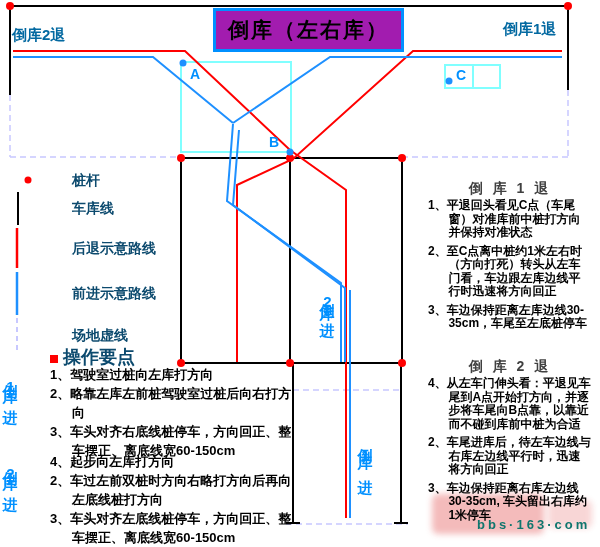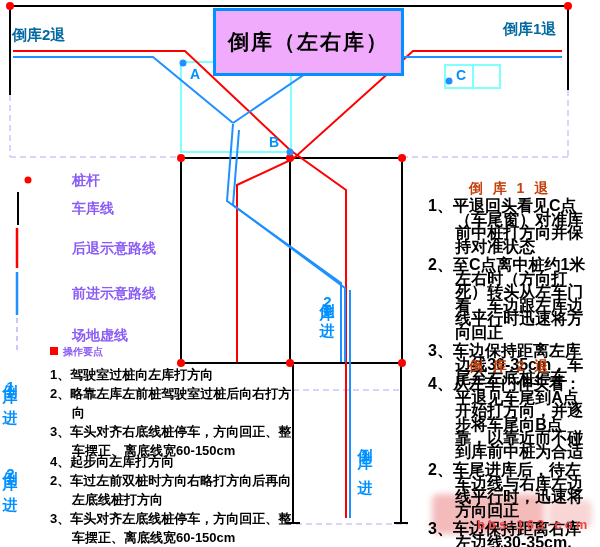--- a/index.html
+++ b/index.html
@@ -1,36 +1,36 @@
 <!DOCTYPE html>
 <html><head>
 <meta charset="utf-8">
 <style>
   html,body{margin:0;padding:0;background:#fff;}
   #canvas{position:relative;width:600px;height:547px;background:#ffffff;overflow:hidden;
           font-family:"Liberation Sans",sans-serif;}
   #lines{position:absolute;left:0;top:0;z-index:1;}
-  .txt{position:absolute;z-index:3;font-weight:bold;color:#8b5cf6;white-space:nowrap;}
+  .txt{position:absolute;z-index:3;font-weight:bold;color:#0c4a6e;white-space:nowrap;}
   .red{color:#0369a1;}
   #title-box{position:absolute;left:213px;top:8px;z-index:3;border:3px solid #0090ff;
-             background:#f0abfc;padding:17px 12px;font-size:21px;font-weight:bold;letter-spacing:2px;}
+             background:#a21caf;padding:5px 12px;font-size:21px;font-weight:bold;letter-spacing:2px;}
   .vlabel{position:absolute;z-index:3;font-weight:bold;color:#0090ff;
           writing-mode:vertical-lr;text-orientation:upright;line-height:1;}
   .legend-label{font-size:14px;}
   .ops-square{display:inline-block;width:8px;height:8px;background:#ff0000;margin-right:5px;}
   .note-block{position:absolute;z-index:3;font-weight:bold;color:#000;}
   .note-item{padding-left:1.7em;text-indent:-1.7em;white-space:normal;}
   .left-items{width:252px;font-size:13px;line-height:19px;}
   .left-items .note-item{margin:0;}
-  .right-col-head{position:absolute;z-index:3;width:164px;text-align:center;color:#c2410c;
+  .right-col-head{position:absolute;z-index:3;width:164px;text-align:center;color:#404040;
                   font-weight:bold;font-size:14px;letter-spacing:3px;}
-  .right-items{width:164px;font-size:16px;line-height:13.5px;}
+  .right-items{width:164px;font-size:12px;line-height:13.5px;}
   .right-items .note-item{margin-bottom:5px;}
   .pt-label{font-size:14px;color:#0090ff;}
-  #wm-text{position:absolute;z-index:4;color:#ef4444;font-weight:bold;font-size:13px;
+  #wm-text{position:absolute;z-index:4;color:#0f766e;font-weight:bold;font-size:13px;
            letter-spacing:3px;}
   .stamp{position:absolute;z-index:2;background:rgba(220,30,30,0.30);filter:blur(3px);
          border-radius:6px;}
 </style>
 </head>
 <body>
 
 <div id="canvas">
 
   <svg id="lines" width="600" height="547" viewBox="0 0 600 547">
@@ -115,21 +115,21 @@
 
   <div class="vlabel" style="left:320px;top:291px;font-size:15px;letter-spacing:1px;">倒库2进</div>
   <div class="vlabel" style="left:358px;top:436px;font-size:15px;letter-spacing:5px;">倒库1进</div>
 
   <div class="txt legend-label" style="left:72px;top:172px;">桩杆</div>
   <div class="txt legend-label" style="left:72px;top:200px;">车库线</div>
   <div class="txt legend-label" style="left:72px;top:285px;">前进示意路线</div>
   <div class="txt legend-label" style="left:72px;top:240px;">后退示意路线</div>
   <div class="txt legend-label" style="left:72px;top:327px;">场地虚线</div>
 
-  <div class="txt" style="left:50px;top:345px;font-size:10px;"><span class="ops-square"></span><span>操作要点</span></div>
+  <div class="txt" style="left:50px;top:345px;font-size:18px;"><span class="ops-square"></span><span>操作要点</span></div>
 
   <div class="vlabel" style="left:3px;top:372px;font-size:15px;letter-spacing:3px;">倒库1进</div>
   <div class="note-block left-items" style="left:50px;top:365px;">
     <div class="note-item">1、驾驶室过桩向左库打方向</div>
     <div class="note-item">2、略靠左库左前桩驾驶室过桩后向右打方向</div>
     <div class="note-item">3、车头对齐右底线桩停车，方向回正、整车摆正、离底线宽60-150cm</div>
   </div>
 
   <div class="vlabel" style="left:3px;top:459px;font-size:15px;letter-spacing:3px;">倒库2进</div>
   <div class="note-block left-items" style="left:50px;top:452px;">

